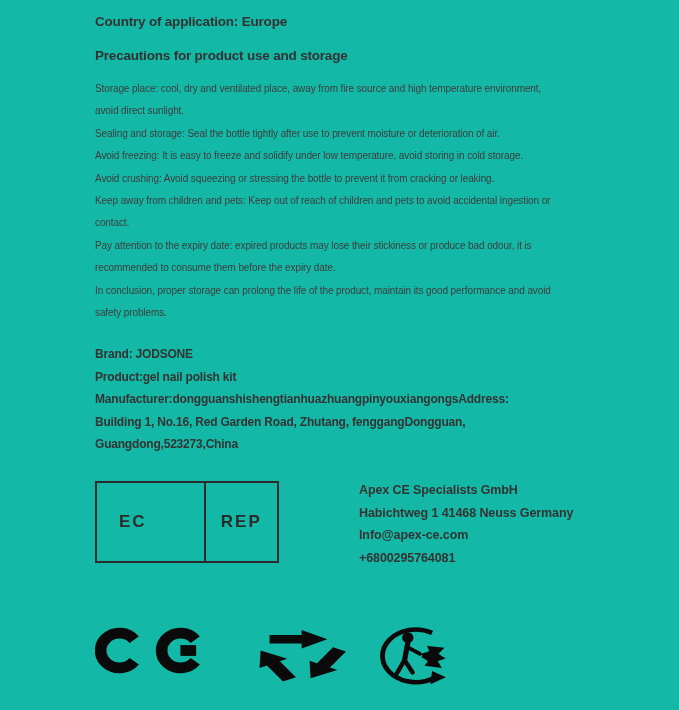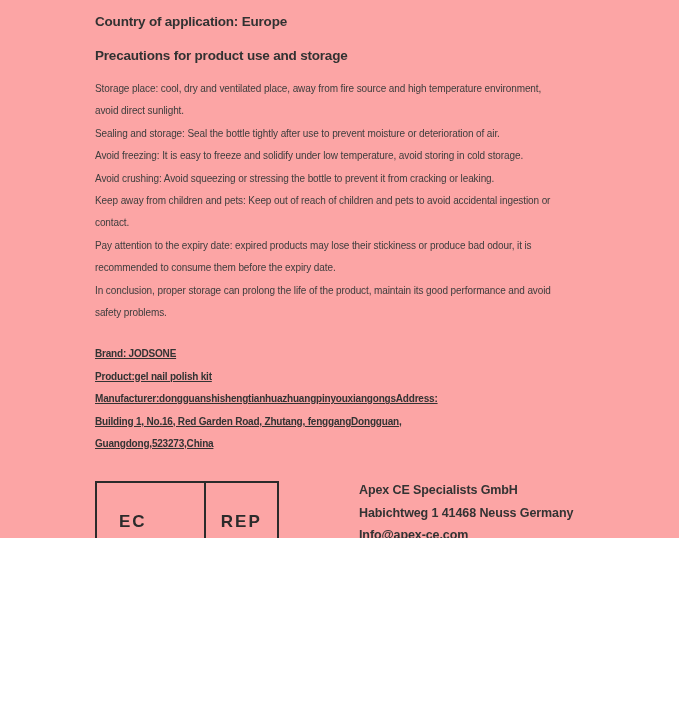--- a/index.html
+++ b/index.html
@@ -1,22 +1,22 @@
 <!DOCTYPE html>
 <html><head>
 <meta charset="utf-8">
 <style>
   html,body{margin:0;padding:0;background:#ffffff;}
-  .page{position:relative;width:679px;height:538px;background:#fca5a5;overflow:hidden;
+  .page{position:relative;width:679px;height:710px;background:#14b8a6;overflow:hidden;
         font-family:"Liberation Sans","DejaVu Sans",sans-serif;color:#3a3a3a;}
   .abs{position:absolute;}
   .heading{font-weight:bold;font-size:13.5px;color:#323232;letter-spacing:-0.2px;white-space:nowrap;}
   .bodytext{font-size:10px;line-height:22.4px;letter-spacing:-0.1px;color:#3d3d3d;}
   .bodytext .line{white-space:nowrap;}
-  .brandblock{font-weight:bold;font-size:10px;line-height:22.5px;color:#333;letter-spacing:-0.2px;text-decoration:underline;}
+  .brandblock{font-weight:bold;font-size:12px;line-height:22.5px;color:#333;letter-spacing:-0.2px;}
   .brandblock .line{white-space:nowrap;}
   .ecrep{display:flex;border:2px solid #2b2b2b;width:184px;height:82px;box-sizing:border-box;}
   .ecrep .cell{flex:1;display:flex;align-items:center;justify-content:center;
                font-weight:bold;font-size:17px;letter-spacing:2px;color:#2b2b2b;}
   .ecrep .cell+.cell{border-left:2px solid #2b2b2b;margin-left:35px;}
   .contactblock{font-weight:bold;font-size:12.5px;line-height:22.6px;color:#333;letter-spacing:-0.1px;margin-left:30px;}
   .contactblock .line{white-space:nowrap;}
   .logo{position:absolute;}
   svg{display:block;}
 </style>

